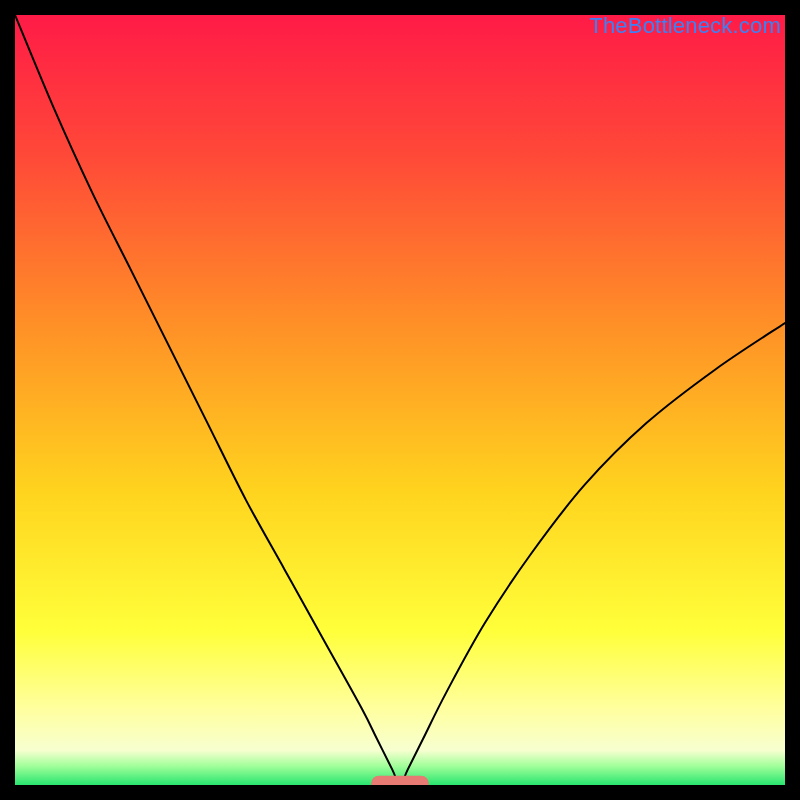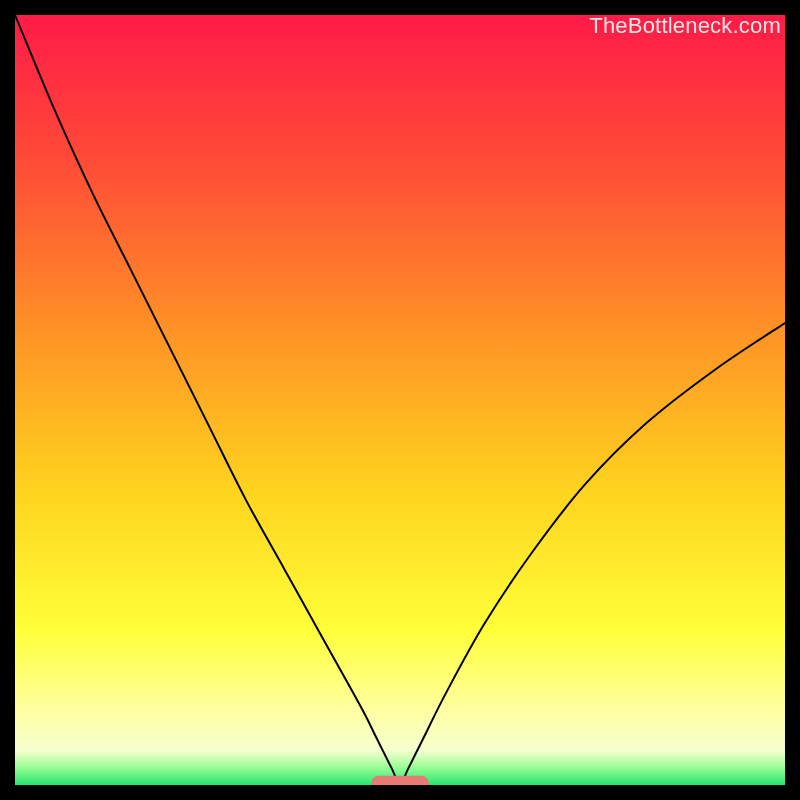--- a/index.html
+++ b/index.html
@@ -22,21 +22,21 @@
     position: absolute;
     inset: 0;
     width: 100%;
     height: 100%;
     display: block;
   }
   .watermark {
     position: absolute;
     top: -2px;
     right: 4px;
-    color: #e5e5e5;
+    color: #3b82f6;
     font-size: 22px;
     font-weight: 500;
     letter-spacing: 0.2px;
     z-index: 5;
   }
   .marker {
     
   }
 </style>
 </head>

